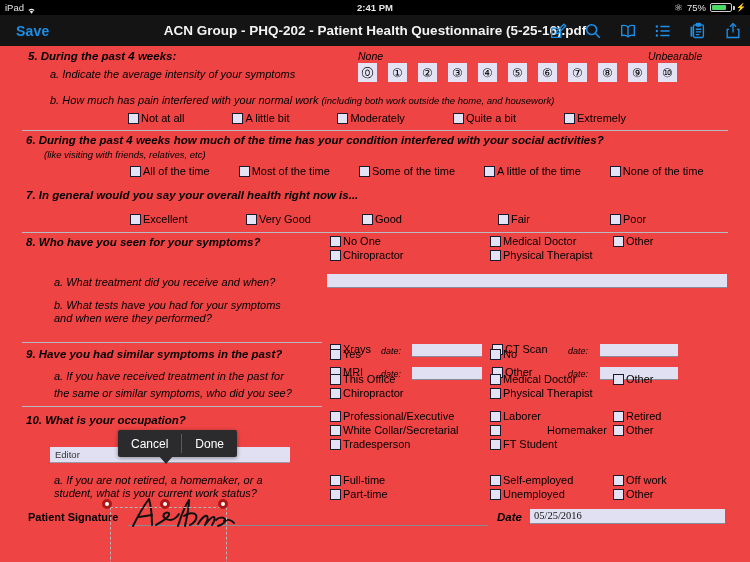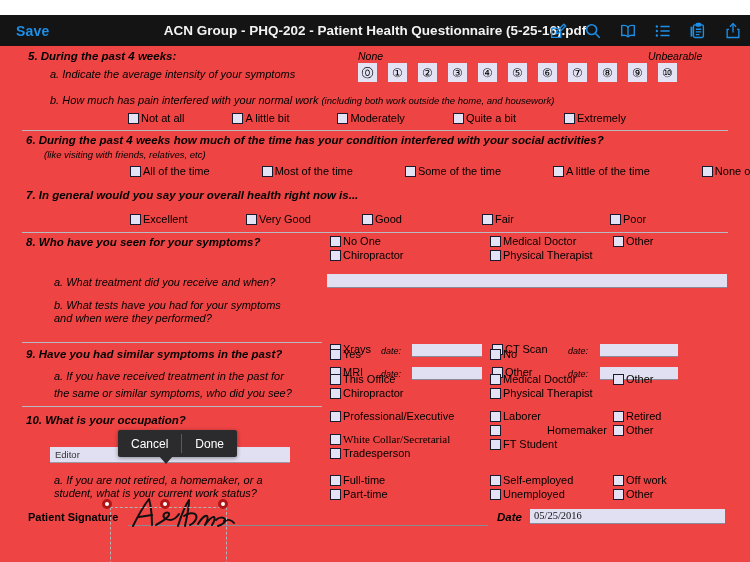--- a/index.html
+++ b/index.html
@@ -124,20 +124,42 @@
   .editor-bar {
     position: absolute; background: #e0e0f2; border-bottom: 1px solid #9a9aa6;
     font-size: 9.5px; color: #333; padding-left: 5px; line-height: 15px;
   }
 </style>
 </head>
 <body>
 
 <div id="app">
 
+  <div class="statusbar">
+    <div class="sb-left">
+      <span>iPad</span>
+      <span class="wifi-ico">
+        <svg width="9" height="9" viewBox="0 0 12 12">
+            <path d="M6 10.2 L3.6 7.2 A3.8 3.8 0 0 1 8.4 7.2 Z M1.9 5.4 A6.2 6.2 0 0 1 10.1 5.4 L9.1 6.5 A4.8 4.8 0 0 0 2.9 6.5 Z" fill="#e8e8e8"></path>
+          </svg>
+      </span>
+    </div>
+    <div class="sb-center">2:41 PM</div>
+    <div class="sb-right">
+      <span class="bt-ico">⚛</span>
+      <span>75%</span>
+      <span class="battery">
+        <span class="batt-body">
+            <span class="batt-fill"></span>
+          </span>
+        <span class="batt-cap"></span>
+        <span class="batt-bolt">⚡</span>
+      </span>
+    </div>
+  </div>
 
   <div class="toolbar">
     <div class="save-btn">Save</div>
     <div class="doc-title">ACN Group - PHQ-202 - Patient Health Questionnaire (5-25-16).pdf</div>
     <div class="tb-icons">
       <span>
         <svg width="18" height="18" viewBox="0 0 20 20" fill="none" stroke="#1c8fe8" stroke-width="1.5">
           <path d="M3 7v10h10V11"></path>
             <path d="M3 7h7"></path>
             <path d="M16.5 2.5l2 2-8 8-2.6.6.6-2.6z"></path>
@@ -249,21 +271,21 @@
       <label class="opt">
           <span class="cb"></span>
           <span class="cb-lab">Extremely</span>
         </label>
     </div>
 
     <div class="hr" style="position:absolute;left:22px;top:84px;width:706px;"></div>
 
     <div style="position:absolute;left:26px;top:88px;" class="qnum">6. During the past 4 weeks how much of the time has your condition interfered with your social activities?</div>
     <div style="position:absolute;left:44px;top:103px;" class="tiny-note">(like visiting with friends, relatives, etc)</div>
-    <div style="position:absolute;left:130px;top:119px;width:610px;display:flex;gap:52px;">
+    <div style="position:absolute;left:130px;top:119px;width:610px;display:flex;gap:29px;">
       <label class="opt">
           <span class="cb"></span>
           <span class="cb-lab">All of the time</span>
         </label>
       <label class="opt">
           <span class="cb"></span>
           <span class="cb-lab">Most of the time</span>
         </label>
       <label class="opt">
           <span class="cb"></span>
@@ -286,21 +308,21 @@
           <span class="cb-lab">Excellent</span>
         </label>
       <label class="opt" style="position:absolute;left:116px;">
           <span class="cb"></span>
           <span class="cb-lab">Very Good</span>
         </label>
       <label class="opt" style="position:absolute;left:232px;">
           <span class="cb"></span>
           <span class="cb-lab">Good</span>
         </label>
-      <label class="opt" style="position:absolute;left:352px;">
+      <label class="opt" style="position:absolute;left:368px;">
           <span class="cb"></span>
           <span class="cb-lab">Fair</span>
         </label>
       <label class="opt" style="position:absolute;left:480px;">
           <span class="cb"></span>
           <span class="cb-lab">Poor</span>
         </label>
     </div>
 
     <div class="hr" style="position:absolute;left:22px;top:186px;width:706px;"></div>
@@ -419,21 +441,21 @@
 
     <div class="hr" style="position:absolute;left:22px;top:360px;width:300px;"></div>
 
     <div style="position:absolute;left:26px;top:368px;" class="qnum">10. What is your occupation?</div>
 
     <div style="position:absolute;left:330px;top:364px;">
       <label class="opt" style="display:flex;">
           <span class="cb"></span>
           <span class="cb-lab">Professional/Executive</span>
         </label>
-      <label class="opt" style="display:flex;margin-top:11px;font-family:Liberation Serif, serif;">
+      <label class="opt" style="display:flex;margin-top:2px;">
           <span class="cb"></span>
           <span class="cb-lab">White Collar/Secretarial</span>
         </label>
       <label class="opt" style="display:flex;margin-top:2px;">
           <span class="cb"></span>
           <span class="cb-lab">Tradesperson</span>
         </label>
     </div>
     <div style="position:absolute;left:490px;top:364px;">
       <label class="opt" style="display:flex;">

